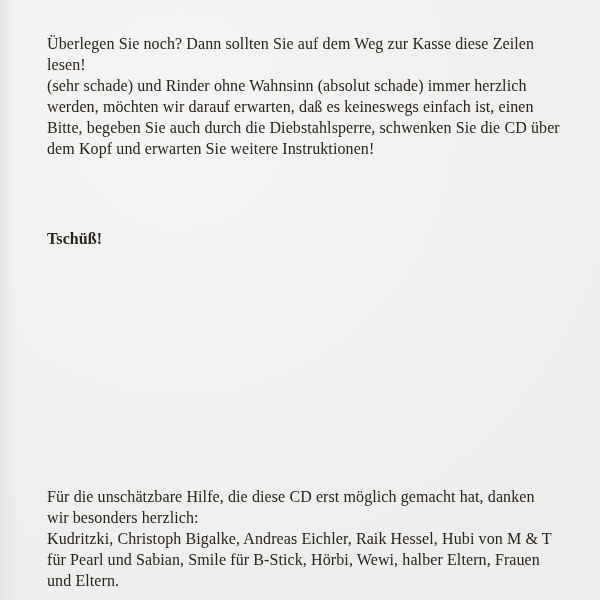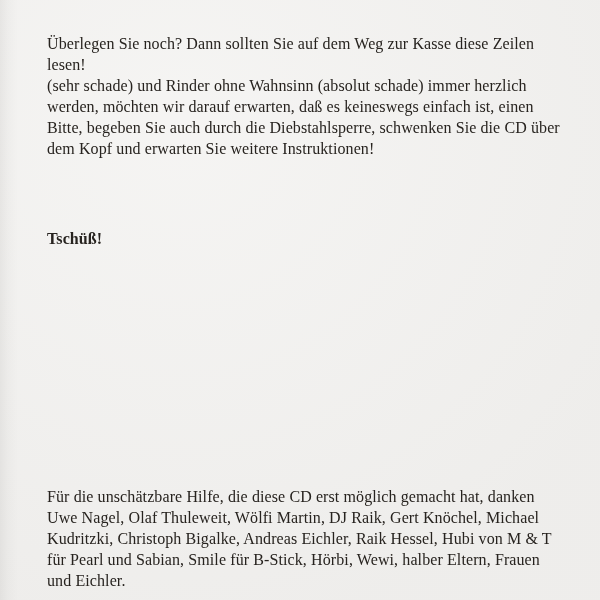--- a/index.html
+++ b/index.html
@@ -52,19 +52,19 @@
     <div class="line">Bitte, begeben Sie auch durch die Diebstahlsperre, schwenken Sie die CD über</div>
     <div class="line">dem Kopf und erwarten Sie weitere Instruktionen!</div>
   </div>
 
   <div class="textblock" id="farewell">
     <div class="line">Tschüß!</div>
   </div>
 
   <div class="textblock" id="credits">
     <div class="line">Für die unschätzbare Hilfe, die diese CD erst möglich gemacht hat, danken</div>
-    <div class="line">Uwe Nagel, Olaf Thuleweit, Wölfi Martin, DJ Raik, Gert Knöchel, Michael</div>
+    <div class="line">wir besonders herzlich:</div>
     <div class="line">Kudritzki, Christoph Bigalke, Andreas Eichler, Raik Hessel, Hubi von M &amp; T</div>
     <div class="line">für Pearl und Sabian, Smile für B-Stick, Hörbi, Wewi, halber Eltern, Frauen</div>
-    <div class="line">und Eichler.</div>
+    <div class="line">und Eltern.</div>
   </div>
 
 </div>
 
 </body></html>

